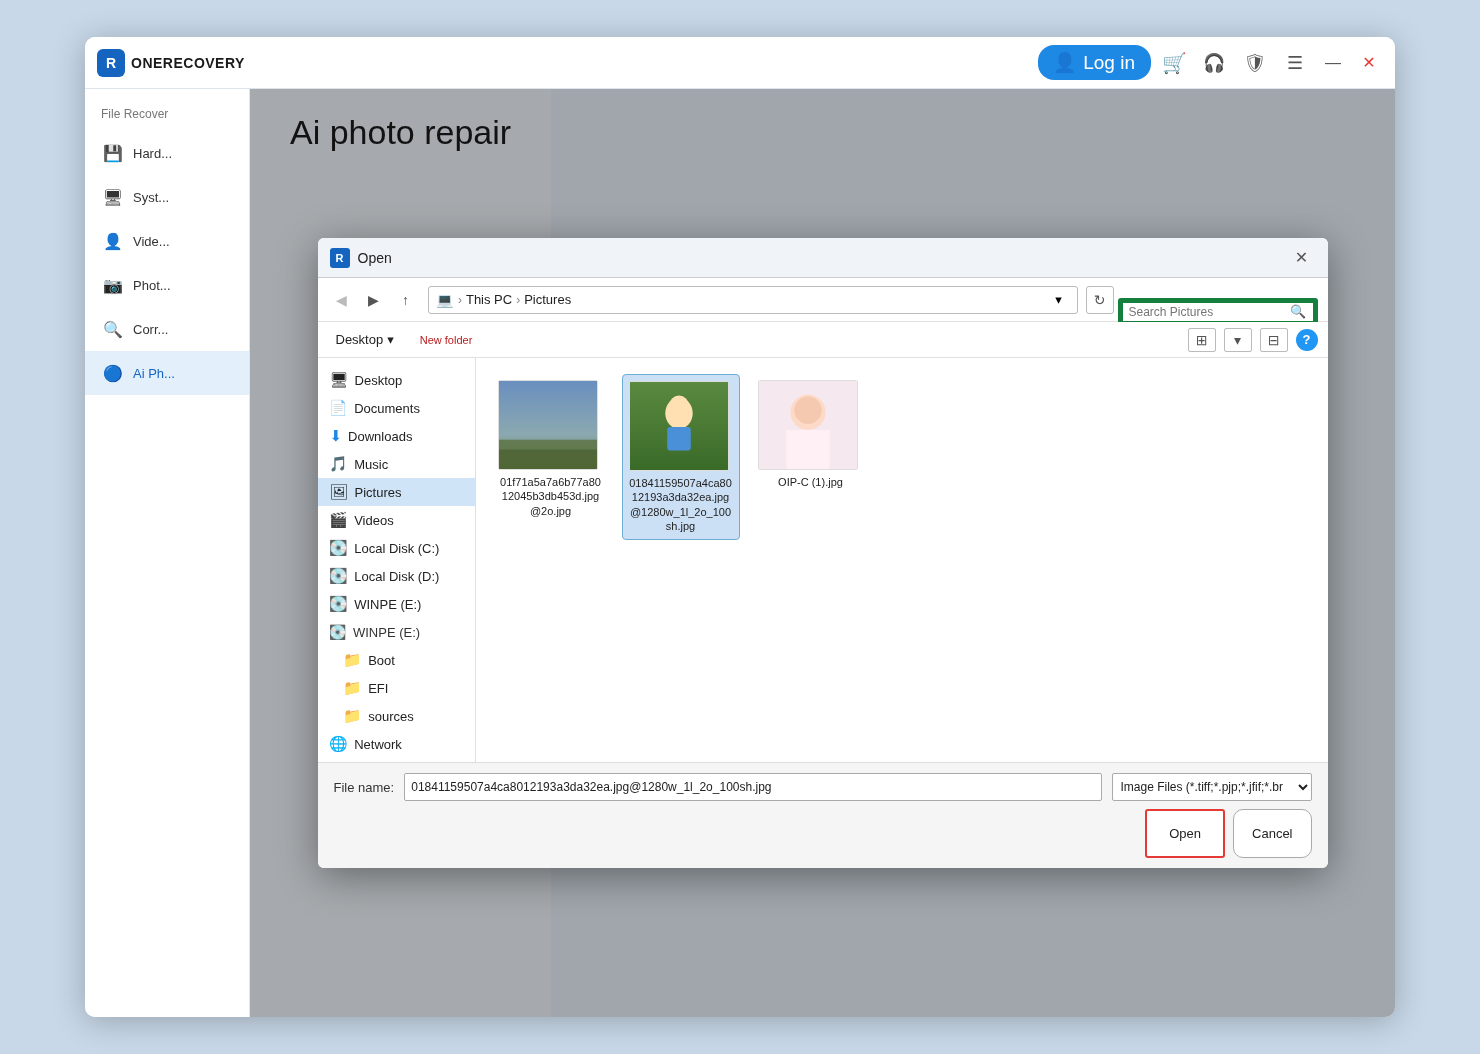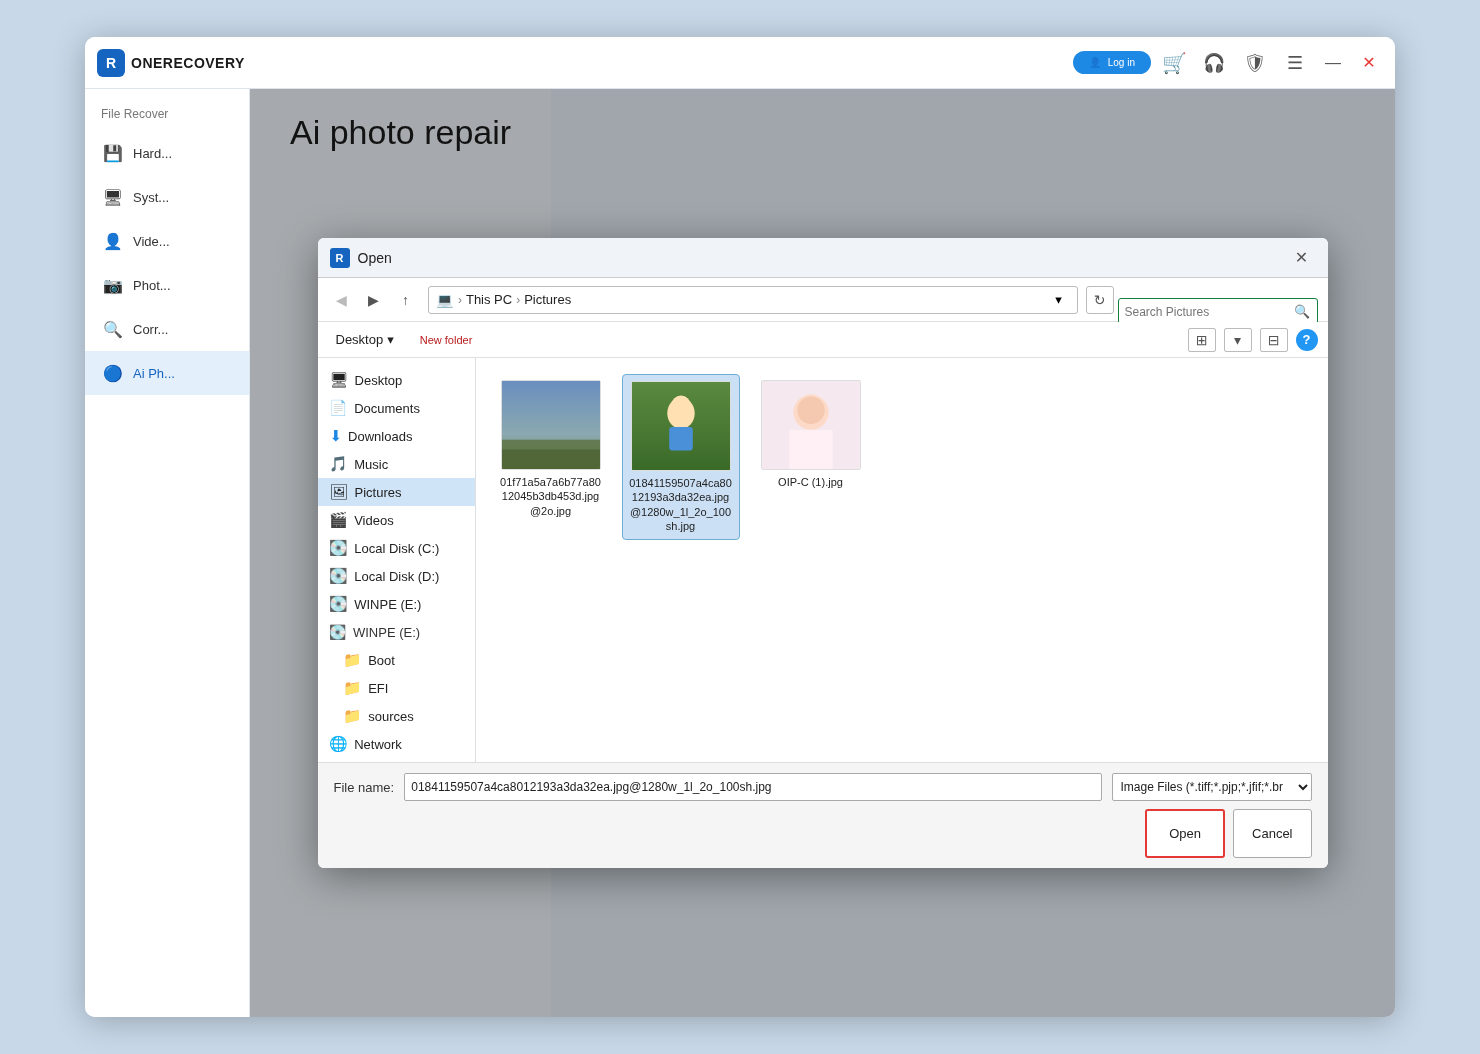--- a/index.html
+++ b/index.html
@@ -61,21 +61,21 @@
       display: flex;
       align-items: center;
       gap: 8px;
     }
     .btn-login {
       background: #1e88e5;
       color: #fff;
       border: none;
       border-radius: 16px;
       padding: 6px 16px;
-      font-size: 10px;
+      font-size: 19px;
       cursor: pointer;
       display: flex;
       align-items: center;
       gap: 6px;
     }
     .title-icon-btn {
       width: 32px; height: 32px;
       display: flex; align-items: center; justify-content: center;
       cursor: pointer;
       border: none; background: none;
@@ -257,21 +257,21 @@
       cursor: pointer;
       background: #fff;
       font-size: 14px;
       color: #555;
     }
     .search-box {
       display: flex;
       align-items: center;
       width: 200px;
       height: 28px;
-      border: 1px solid #15803d;
+      border: 5px solid #15803d;
       border-radius: 3px;
       padding: 0 6px;
       background: #fff;
       margin-top: 24px;
     }
     .search-input {
       flex: 1;
       border: none;
       outline: none;
       font-size: 12px;
@@ -378,21 +378,20 @@
     }
     .file-grid {
       display: flex;
       flex-wrap: wrap;
       gap: 12px;
       padding: 4px;
     }
     .file-item {
       display: flex;
       flex-direction: column;
-      align-items: center;
       width: 118px;
       cursor: pointer;
       padding: 6px;
       border-radius: 4px;
     }
     .file-item.selected { background: #cce0f5; border: 1px solid #6baed6; }
     .file-thumb {
       width: 100px;
       height: 90px;
       object-fit: cover;
@@ -468,21 +467,21 @@
       border: 2px solid #e53935;
       border-radius: 3px;
       font-size: 13px;
       cursor: pointer;
       color: #222;
     }
     .btn-cancel {
       padding: 16px 18px;
       background: #fff;
       border: 1px solid #aaa;
-      border-radius: 3px;
+      border-radius: 10px;
       font-size: 13px;
       cursor: pointer;
       color: #222;
     }
     
     .thumb-landscape {
       background: linear-gradient(180deg, #4a6fa5 0%, #6b8e9f 40%, #8a9e7a 70%, #c5b87a 100%);
     }
     .thumb-child {
       background: linear-gradient(180deg, #5a8a4a 0%, #7ab05a 40%, #4a7a3a 80%);

